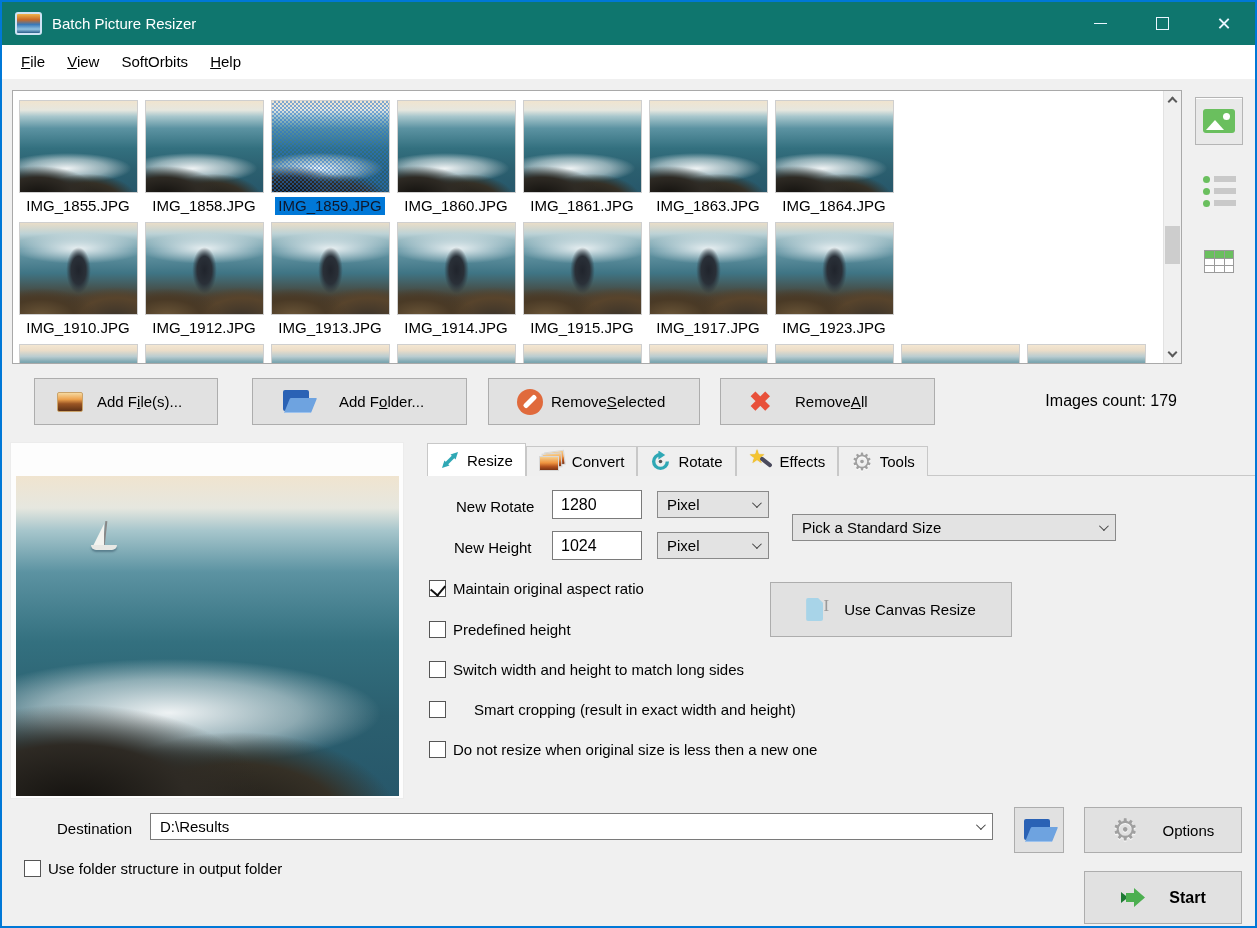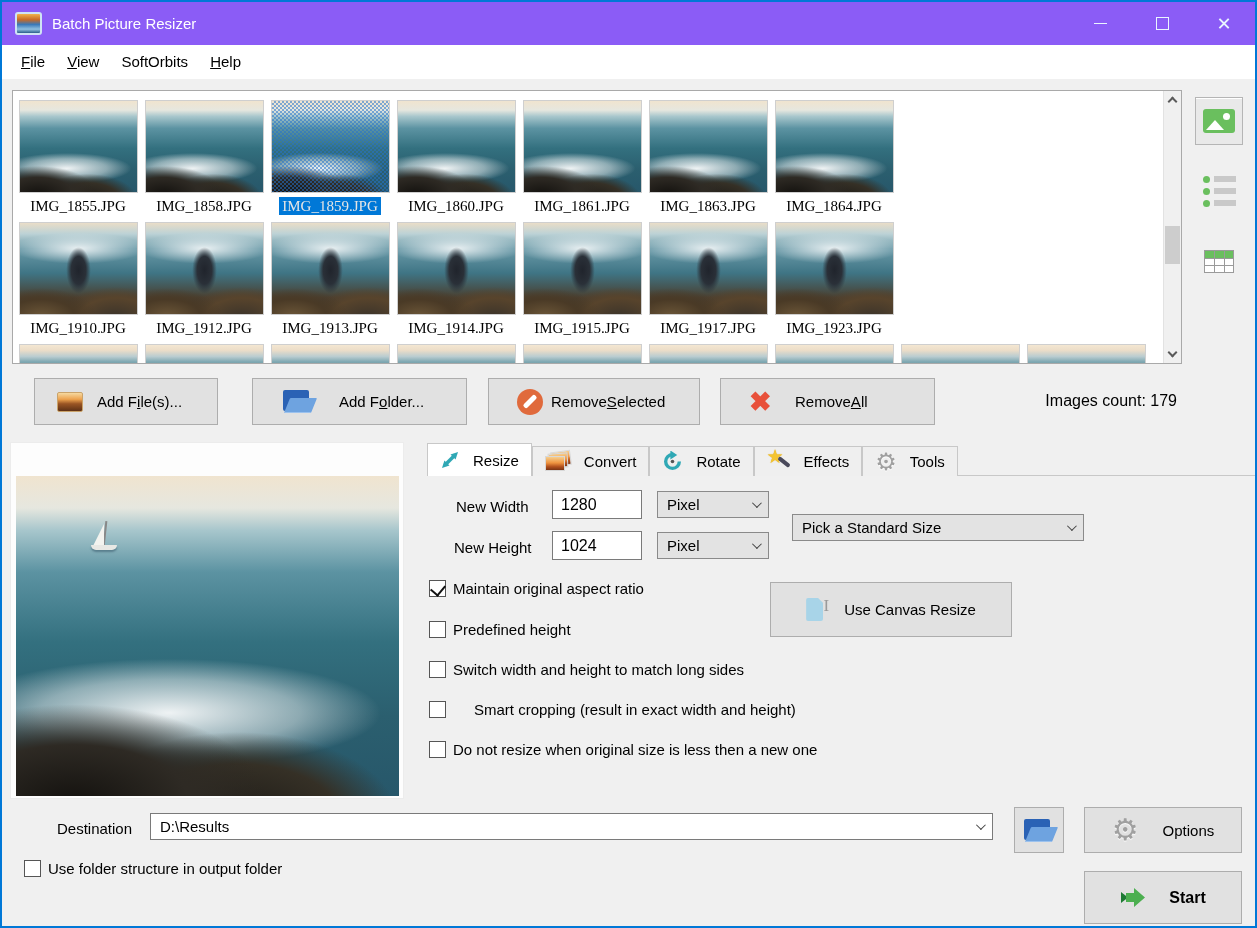--- a/index.html
+++ b/index.html
@@ -5,41 +5,41 @@
   * { margin:0; padding:0; box-sizing:border-box; }
   html,body { width:1257px; height:928px; }
   body {
     font-family:"Liberation Sans", sans-serif;
     font-size:15px; color:#000;
     background:#f0f0f0;
     border:2px solid #0078d7;
     position:relative; overflow:hidden;
   }
   
-  .titlebar { position:absolute; left:0; top:0; right:0; height:43px; background:#8b5cf6; display:flex; align-items:center; }
+  .titlebar { position:absolute; left:0; top:0; right:0; height:43px; background:#0f766e; display:flex; align-items:center; }
   .app-icon { width:27px; height:23px; margin-left:13px; border:2px solid #cfe3f4; border-radius:3px;
     background:linear-gradient(180deg,#f0b24a 0%,#c96a26 30%,#3a79b8 55%,#8fc0e0 80%,#2b5d8a 100%); }
   .title-text { color:#fff; margin-left:10px; font-size:15px; }
   .win-controls { position:absolute; right:0; top:0; height:43px; display:flex; }
   .win-btn { width:62px; height:43px; display:flex; align-items:center; justify-content:center; color:#eaf6ff; font-size:15px; }
   .win-btn .sq { width:13px; height:13px; border:1px solid #eaf6ff; display:block; }
   .win-btn .mn { width:13px; height:1px; background:#eaf6ff; display:block; }
   .win-btn.close { font-size:18px; }
   
   .menubar { position:absolute; left:0; top:43px; right:0; height:34px; background:#fff; display:flex; align-items:center; padding-left:8px; border-bottom:1px solid #fff; }
   .menu-item { padding:5px 11px; cursor:default; }
   .accel { text-decoration:underline; }
   
   .thumb-panel { position:absolute; left:10px; top:88px; width:1170px; height:274px; background:#fff; border:1px solid #a9a9a9; overflow:hidden; }
-  .thumb-grid { position:absolute; left:2px; top:2px; right:19px; bottom:0;font-family:Liberation Serif, serif; }
+  .thumb-grid { position:absolute; left:2px; top:2px; right:19px; bottom:0; }
   .thumb-row { display:flex; }
   .thumb-cell { width:126px; display:flex; flex-direction:column; align-items:center; padding-top:7px; }
   .thumb-img { width:119px; height:93px; border:1px solid #cfcfcf; position:relative; }
   .thumb-label { margin-top:4px; font-size:15px; line-height:18px; padding:0 3px; white-space:nowrap; }
-  .thumb-label.sel { background:#0078d7; color:#e5e5e5; }
+  .thumb-label.sel { background:#0078d7; color:#0f172a; }
   .thumb-img.sel::after { content:""; position:absolute; inset:0;
     background-image:
       linear-gradient(45deg, rgba(35,115,205,.55) 25%, transparent 25%, transparent 75%, rgba(35,115,205,.55) 75%),
       linear-gradient(45deg, rgba(35,115,205,.55) 25%, transparent 25%, transparent 75%, rgba(35,115,205,.55) 75%);
     background-size:4px 4px; background-position:0 0,2px 2px; }
   
   .ph-a { background:
       radial-gradient(ellipse 75% 45% at 15% 102%, #14120f 0%, #2e2a24 40%, rgba(46,42,36,0) 68%),
       radial-gradient(ellipse 60% 40% at 58% 108%, #1d1a16 0%, #353026 45%, rgba(0,0,0,0) 70%),
       radial-gradient(ellipse 85% 26% at 40% 74%, rgba(255,255,255,.92) 0%, rgba(240,245,245,.5) 40%, rgba(255,255,255,0) 65%),
@@ -101,21 +101,21 @@
   .images-count { position:absolute; right:78px; top:390px; font-size:16px; }
   
   .preview { position:absolute; left:8px; top:440px; width:394px; height:357px; background:#fdfdfd; border:1px solid #ececec; }
   .preview .photo { position:absolute; left:5px; right:4px; top:33px; bottom:2px; }
   .sail-mast { position:absolute; left:23%; top:14%; width:2px; height:26px; background:#888; transform:rotate(6deg); }
   .sail-sail { position:absolute; left:20.2%; top:15%; width:0; height:0; border-left:11px solid transparent; border-bottom:22px solid #f3f3ef; }
   .sail-hull { position:absolute; left:19.5%; top:21.5%; width:26px; height:5px; background:#e8e8e4; border-radius:0 0 6px 6px; box-shadow:0 2px 2px rgba(40,70,90,.45); }
   
   .tabbar { position:absolute; left:425px; top:441px; height:33px; display:flex; align-items:flex-end; }
   .tabbar::after { content:""; position:absolute; left:0; right:-335px; bottom:0; height:1px; background:#c8c8c8; }
-  .tab { height:30px; display:flex; align-items:center; gap:13px; padding:0 12px; border:1px solid #c8c8c8; border-bottom:none; background:#efefef; position:relative; z-index:1;text-align:right; }
+  .tab { height:30px; display:flex; align-items:center; gap:7px; padding:0 12px; border:1px solid #c8c8c8; border-bottom:none; background:#efefef; position:relative; z-index:1;text-align:right; }
   .tab.active { background:#fff; height:33px; z-index:2; }
   .tab-label { font-size:15px; }
   
   .ic-resize { width:20px; height:20px; display:block; }
   .ic-convert { width:26px; height:21px; position:relative; }
   .ic-convert i { position:absolute; width:20px; height:15px; border:1px solid #d8d8d8; background:linear-gradient(180deg,#f6cf8e 0%,#ef9440 45%,#b04f1d 75%,#7a3414 100%); }
   .ic-convert i:nth-child(1){ left:6px; top:0; transform:rotate(-8deg); }
   .ic-convert i:nth-child(2){ left:3px; top:2px; transform:rotate(-4deg); }
   .ic-convert i:nth-child(3){ left:0; top:5px; }
   .ic-rotate { width:21px; height:21px; display:block; }
@@ -364,33 +364,33 @@
         <span class="stick"></span>
       </span>
     <span class="tab-label">Effects</span>
   </div>
   <div class="tab">
     <span class="ic-gear">⚙</span>
     <span class="tab-label">Tools</span>
   </div>
 </div>
 
-<span class="rz-label" style="left:454px; top:496px;">New Width</span>
+<span class="rz-label" style="left:454px; top:496px;">New Rotate</span>
 <input class="rz-input" style="left: 550px; top: 488px;" value="1280">
 <div class="combo" style="left:655px; top:489px; width:112px;">
   <span>Pixel</span>
     <span class="chev"></span>
 </div>
 <span class="rz-label" style="left:452px; top:537px;">New Height</span>
 <input class="rz-input" style="left: 550px; top: 529px;" value="1024">
 <div class="combo" style="left:655px; top:530px; width:112px;">
   <span>Pixel</span>
     <span class="chev"></span>
 </div>
-<div class="combo" style="left:790px; top:512px; width:292px;">
+<div class="combo" style="left:790px; top:512px; width:324px;">
   <span>Pick a Standard Size</span>
     <span class="chev"></span>
 </div>
 
 <div id="checkboxArea">
     <div class="checkline" style="left: 427px; top: 578px;">
       <span class="cb on"></span>
       <span>Maintain original aspect ratio</span>
     </div>
     <div class="checkline" style="left: 427px; top: 619px;">

